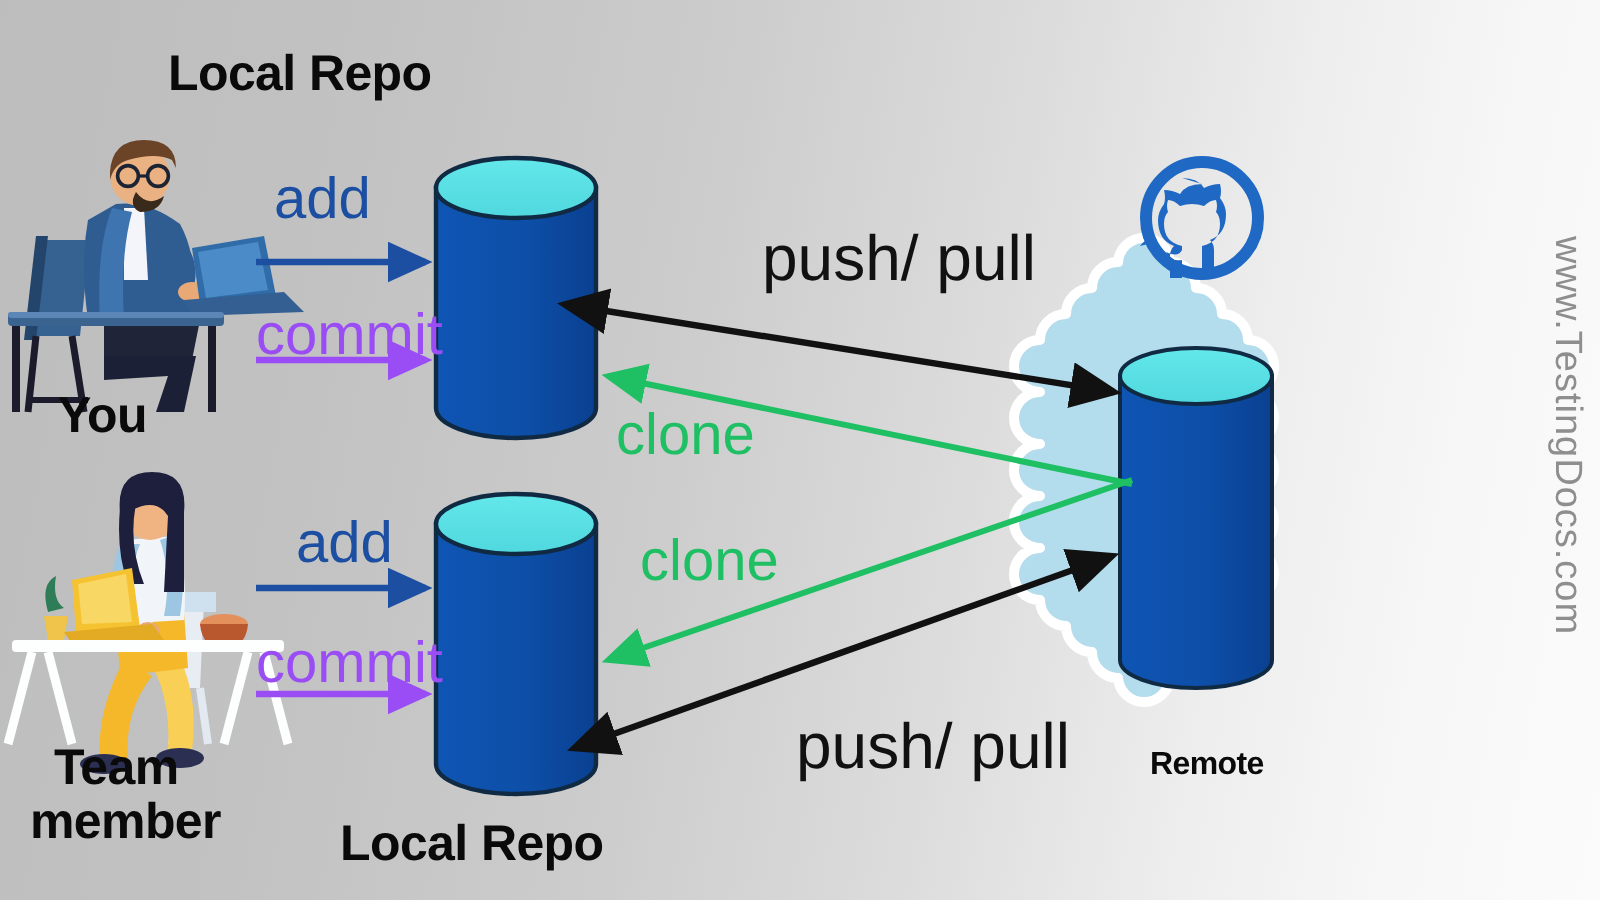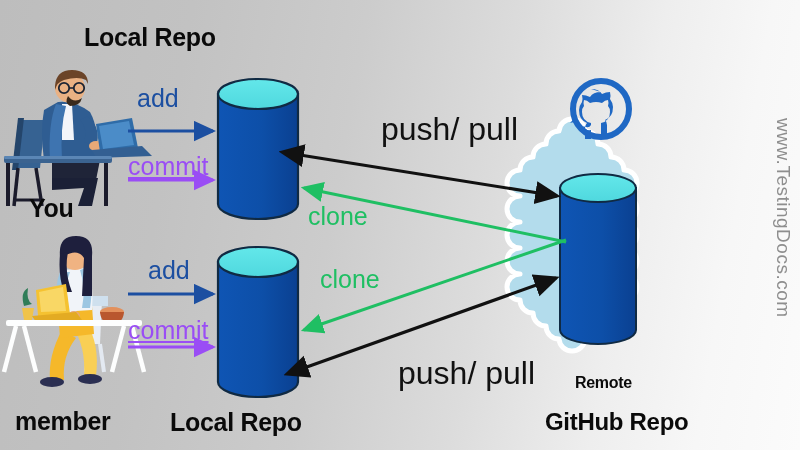--- a/index.html
+++ b/index.html
@@ -21,28 +21,28 @@
   .hdr {
     font-weight: bold;
     color: #0a0a0a;
     letter-spacing: -0.3px;
     white-space: nowrap;
   }
   #title-local-top   { left: 84px;  top: 23px;  font-size: 25px; }
   #title-local-bot   { left: 170px; top: 408px; font-size: 25px; }
   #label-you         { left: 29px;  top: 194px; font-size: 25px; text-align: center; }
   #label-team1       { left: 27px;  top: 370px; font-size: 25px; }
-  #label-team2       { left: 15px;  top: 407px; font-size: 25px; }
+  #label-team2       { left: 15px;  top: 397px; font-size: 25px; }
   #title-remote1     { left: 575px; top: 374px; font-size: 16px; }
   #title-remote2     { left: 545px; top: 408px; font-size: 24px; }
 
   
-  .cmd { font-size: 25px; white-space: nowrap; }
+  .cmd { font-size: 29px; white-space: nowrap; }
   .cmd-add    { color: #1c4fa1; }
-  .cmd-commit { color: #9a4df5; text-decoration: underline; }
+  .cmd-commit { color: #9a4df5; }
   .cmd-clone  { color: #1fbf63; text-align: center; }
   .cmd-pp     { color: #111111; font-size: 32px; }
 
   #lbl-add-1    { left: 137px; top: 84px; }
   #lbl-commit-1 { left: 128px; top: 152px; }
   #lbl-add-2    { left: 148px; top: 256px; }
   #lbl-commit-2 { left: 128px; top: 316px; }
   #lbl-clone-1  { left: 308px; top: 202px; }
   #lbl-clone-2  { left: 320px; top: 265px; }
   #lbl-pp-1     { left: 381px; top: 111px; }
@@ -220,23 +220,23 @@
     <line x1="300" y1="155" x2="557" y2="196" stroke="#111111" stroke-width="3.2" marker-start="url(#mk-black-s)" marker-end="url(#mk-black-e)"></line>
     <line x1="304" y1="368" x2="556" y2="278" stroke="#111111" stroke-width="3.2" marker-start="url(#mk-black-s)" marker-end="url(#mk-black-e)"></line>
 
     <line x1="566" y1="242" x2="304" y2="188" stroke="#1fbf63" stroke-width="3" marker-end="url(#mk-green)"></line>
     <line x1="566" y1="240" x2="304" y2="330" stroke="#1fbf63" stroke-width="3" marker-end="url(#mk-green)"></line>
   </svg>
 
   <div class="abs hdr" id="title-local-top">Local Repo</div>
   <div class="abs hdr" id="title-local-bot">Local Repo</div>
   <div class="abs hdr" id="label-you">You</div>
+  <div class="abs hdr" id="label-team1">Team</div>
   <div class="abs hdr" id="label-team2">member</div>
   <div class="abs hdr" id="title-remote1">Remote</div>
-  <div class="abs hdr" id="title-remote2">GitHub Repo</div>
 
   <div class="abs cmd cmd-add" id="lbl-add-1">add</div>
   <div class="abs cmd cmd-commit" id="lbl-commit-1">commit</div>
   <div class="abs cmd cmd-add" id="lbl-add-2">add</div>
   <div class="abs cmd cmd-commit" id="lbl-commit-2">commit</div>
   <div class="abs cmd cmd-clone" id="lbl-clone-1">clone</div>
   <div class="abs cmd cmd-clone" id="lbl-clone-2">clone</div>
   <div class="abs cmd cmd-pp" id="lbl-pp-1">push/ pull</div>
   <div class="abs cmd cmd-pp" id="lbl-pp-2">push/ pull</div>
 

